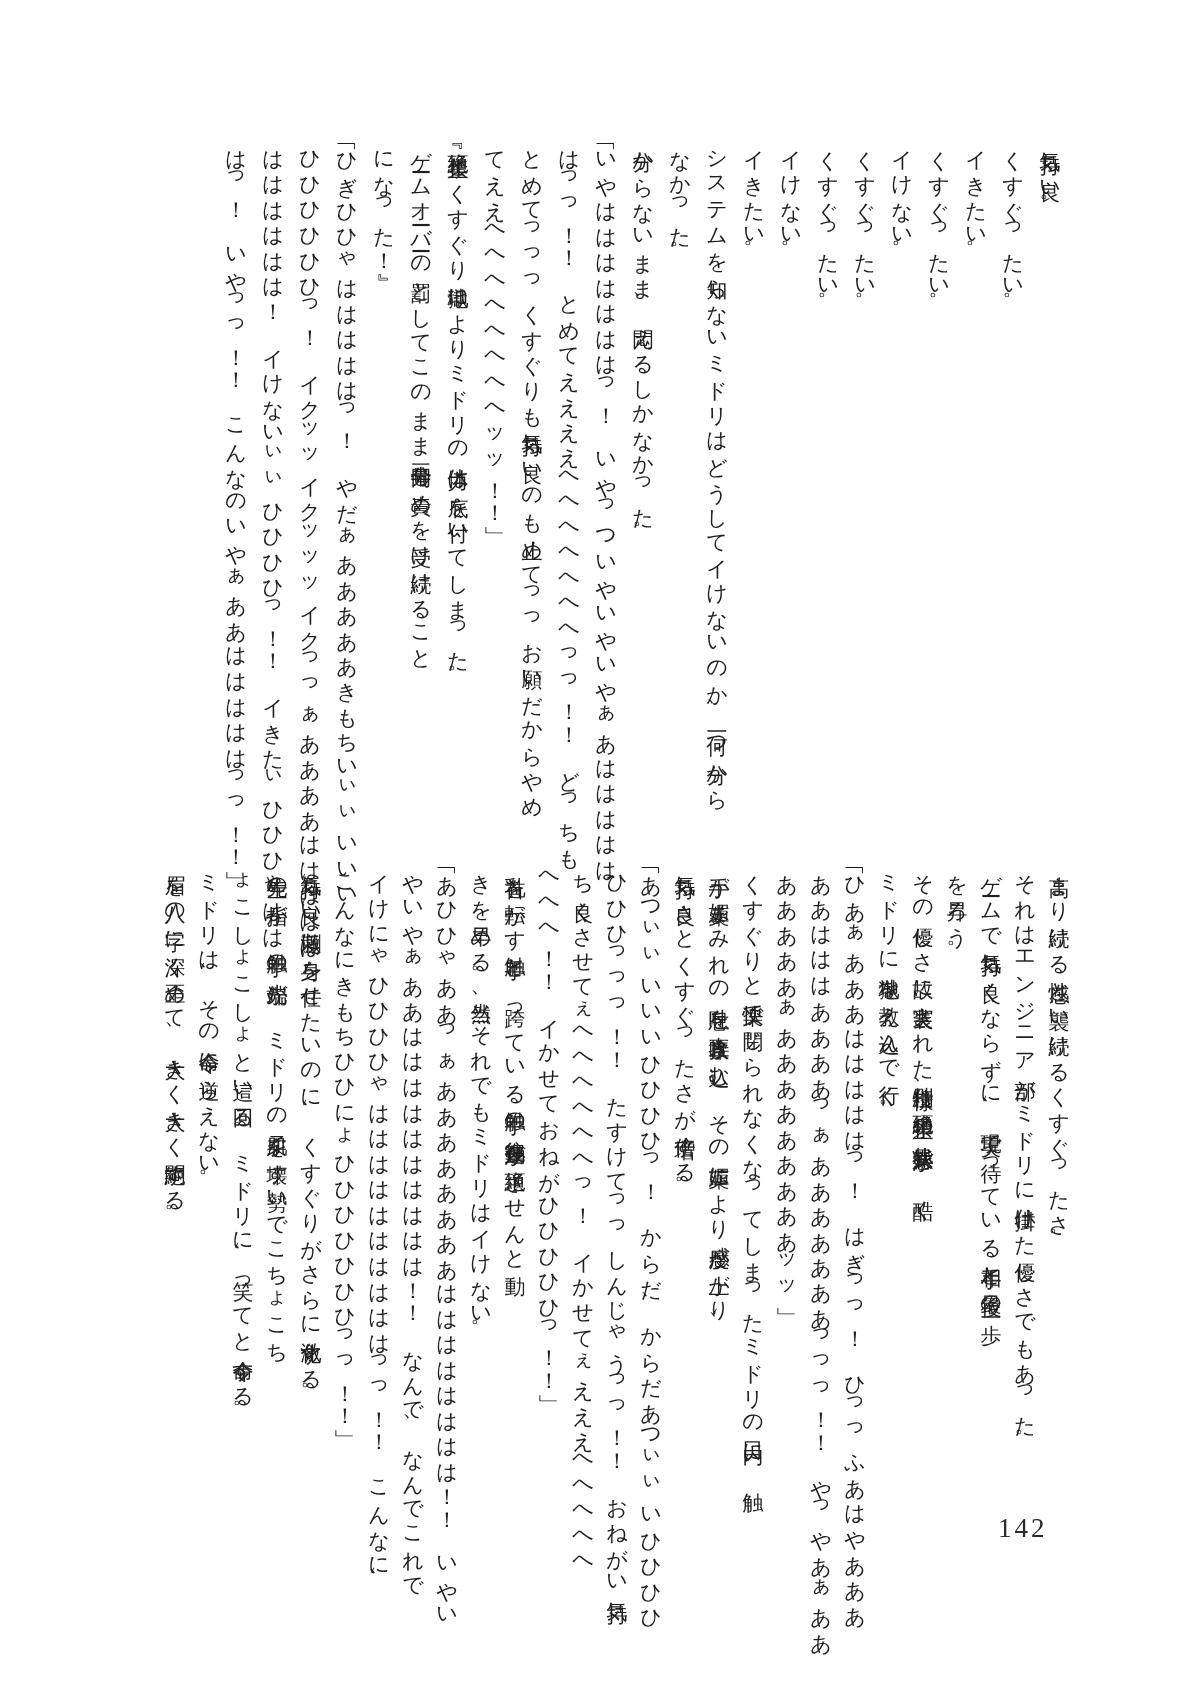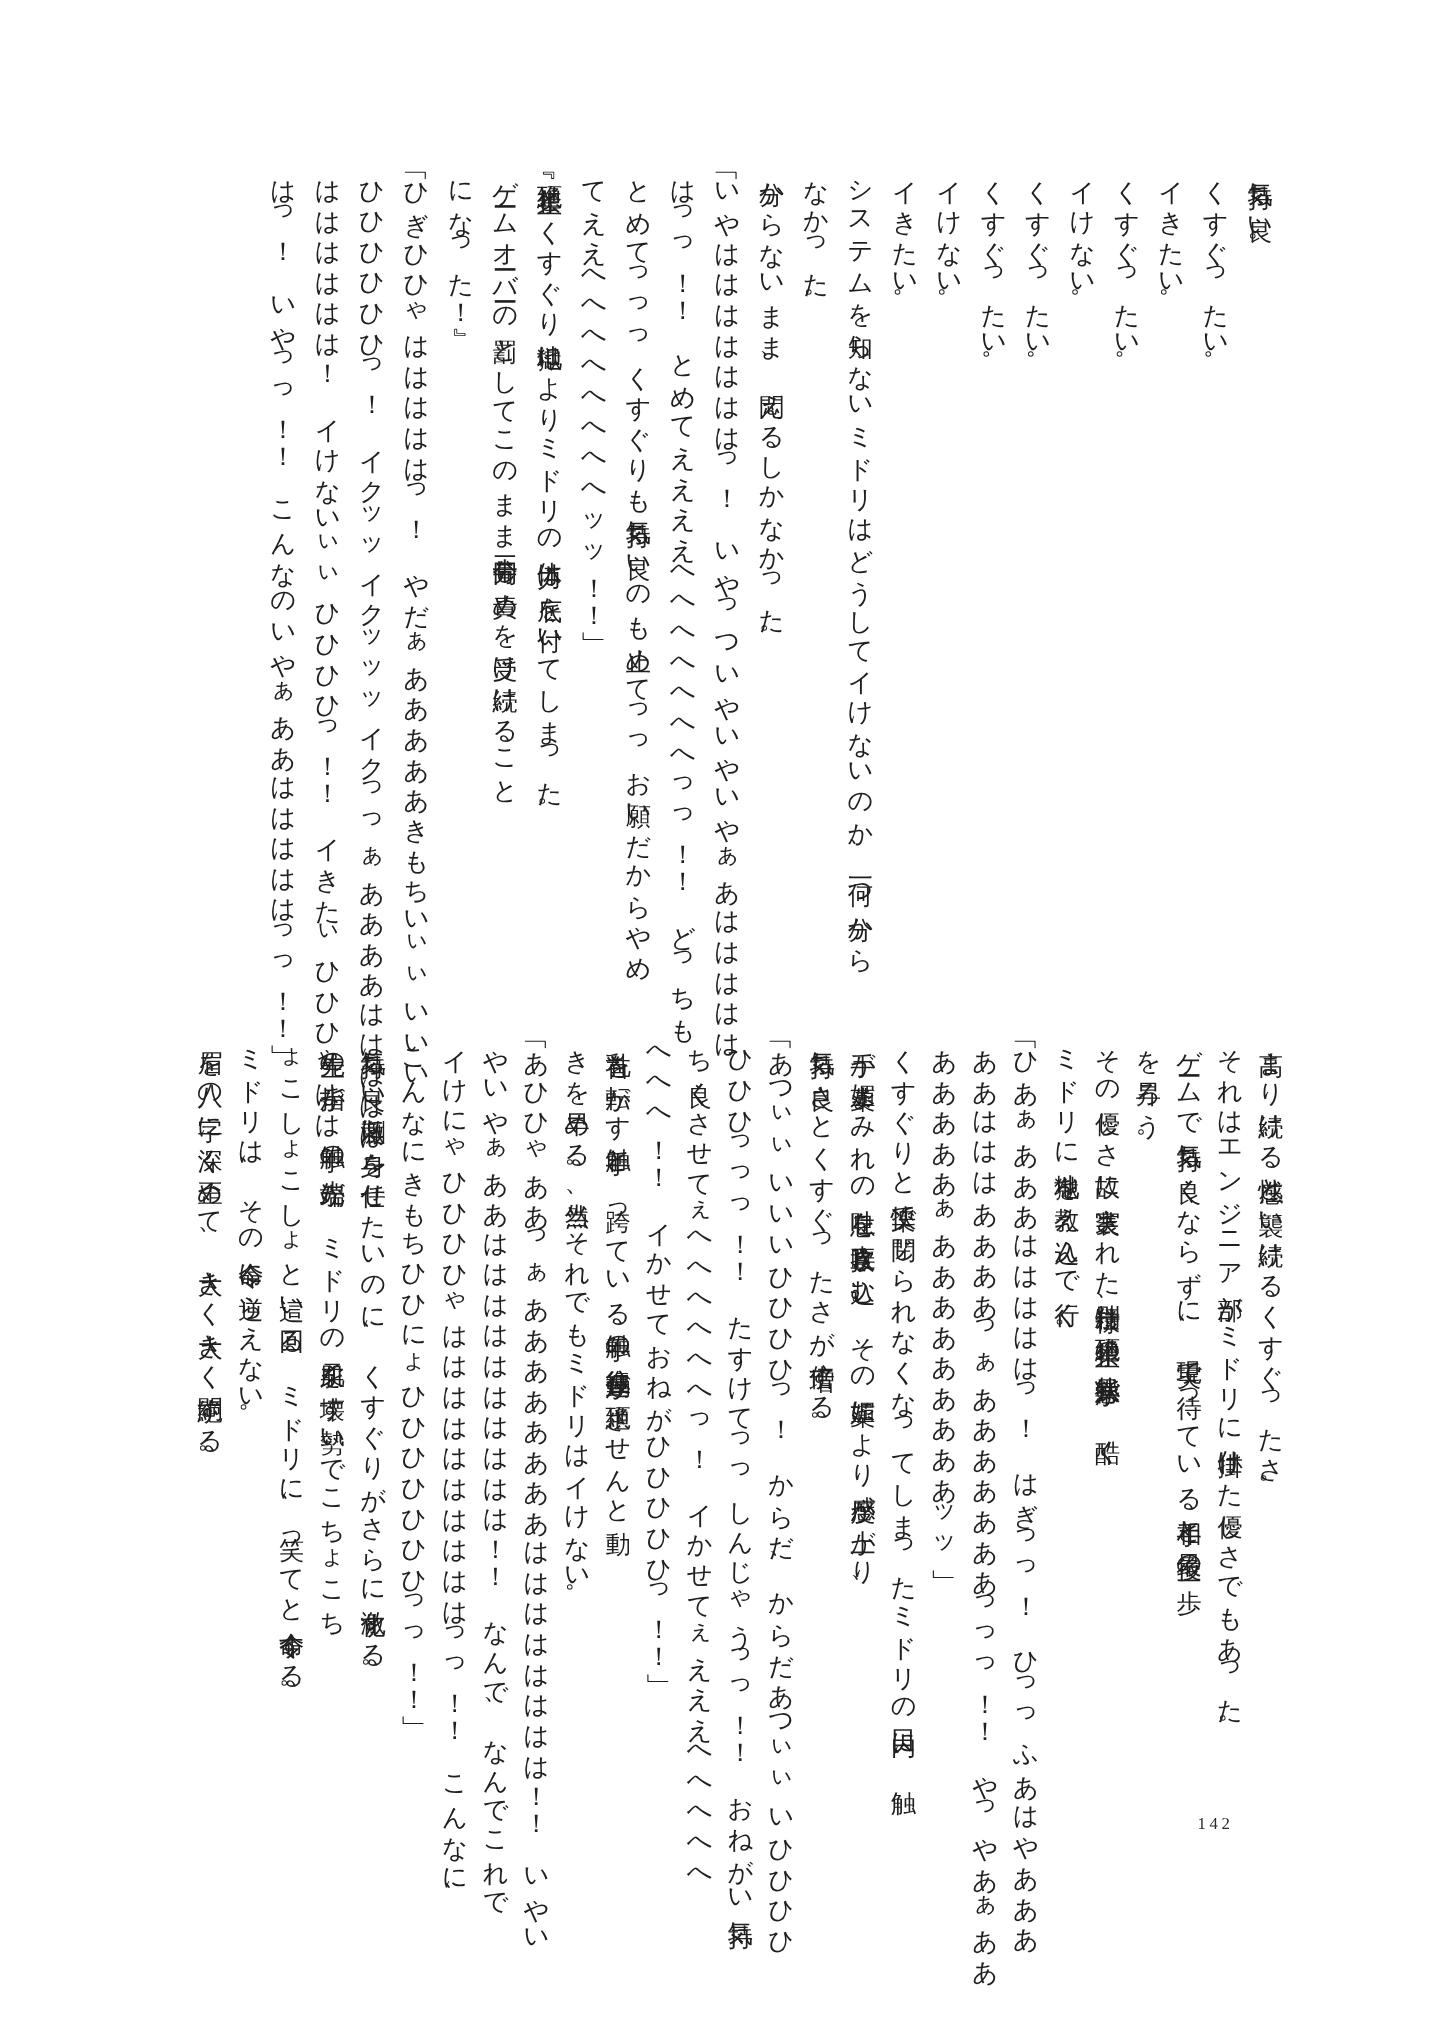--- a/index.html
+++ b/index.html
@@ -20,21 +20,21 @@
     letter-spacing:1.5px;
   }
   .vblock .tcol {
     white-space:nowrap;
   }
   .vblock.top    { top:136px;  right:132px; height:700px; line-height:37px; }
   .vblock.bottom { top:860px;  right:124px; height:706px; line-height:34px; }
   .pagenum {
     position:absolute;
     top:1513px; left:998px;
-    font-size:14px;
+    font-size:27px;
     letter-spacing:3px;
     color:#2a2a2a;
   }
 </style>
 </head>
 <body>
 
 <div class="page">
   <div class="vblock top">
       <div class="tcol">気持ち良い。</div>

